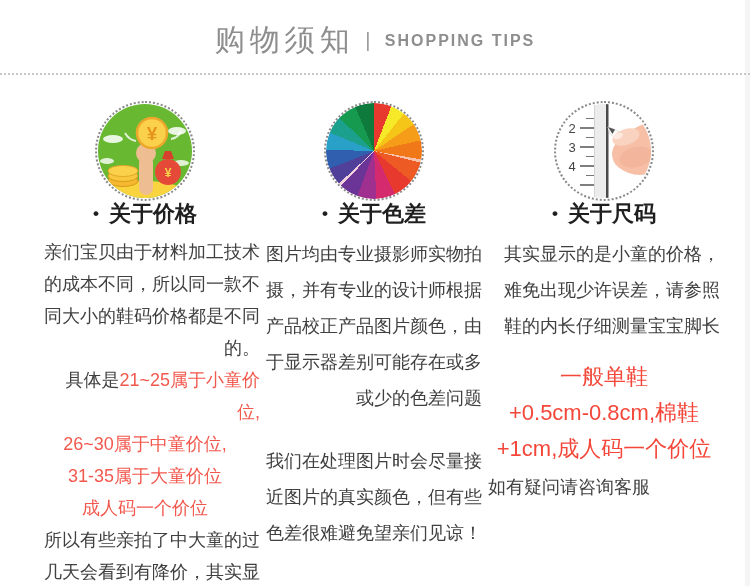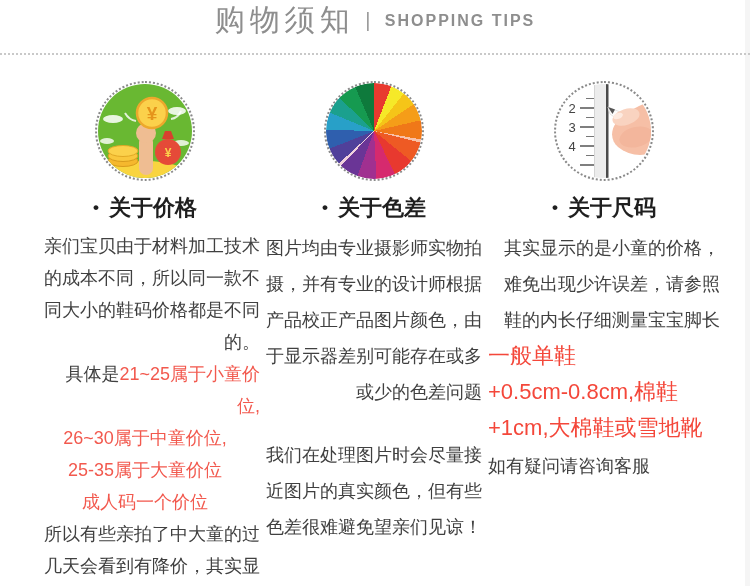--- a/index.html
+++ b/index.html
@@ -2,48 +2,48 @@
 <html style="--header-gray: #8e8e8e; --title-black: #1f1f1f; --text-dark: #404040; --price-red: #f2594e; --size-red: #f4473a; --icon-green: #69b832; --divider-gray: #c9c9c9;"><head>
 <meta charset="utf-8">
 <style>
   html,body{margin:0;padding:0;background:#fff;}
   .page{
     position:relative;width:750px;height:586px;background:#fff;overflow:hidden;
     font-family:"Liberation Sans","DejaVu Sans",sans-serif;
     box-shadow:inset -5px 0 0 #f5f5f5;
   }
   
-  .hdr{text-align:center;white-space:nowrap;color:var(--header-gray);}
+  .hdr{padding-top:20px;text-align:center;white-space:nowrap;color:var(--header-gray);}
   .hdr-cn{font-size:30px;letter-spacing:5px;font-weight:400;vertical-align:middle;}
   .hdr-sep{font-size:20px;margin:0 10px 0 6px;vertical-align:middle;color:#9a9a9a;}
   .hdr-en{font-size:16px;font-weight:700;letter-spacing:2px;vertical-align:middle;}
   .dotted-rule{border:none;border-top:2px dotted var(--divider-gray);margin:12px 0 0 0;}
   
   .cols{display:flex;justify-content:space-between;padding:0 30px;margin-top:26px;}
   .col{display:flex;flex-direction:column;}
   .col-price{width:230px;}
   .col-color{width:216px;}
   .col-size{width:232px;}
   .icon-ring{
     width:96px;height:96px;border:2px dotted #8a8a8a;border-radius:50%;
     margin:0 auto;overflow:hidden;box-sizing:content-box;flex:0 0 auto;
   }
   .icon-ring svg{display:block;width:96px;height:96px;}
   .wheel{width:96px;height:96px;border-radius:50%;}
-  .col-title{margin-top:14px;text-align:center;font-size:22px;line-height:26px;
+  .col-title{text-align:center;font-size:22px;line-height:26px;
     font-weight:700;color:var(--title-black);}
   .bullet{display:inline-block;margin-right:10px;font-size:17px;vertical-align:2px;}
   .body{color:var(--text-dark);font-size:18px;margin-top:9px;}
   .col-price .body{line-height:32px;}
   .col-color .body,.col-size .body{line-height:36px;}
   .line-left{text-align:right;}
   .line-center{text-align:center;}
   .p2-indent{padding-left:14px;}
   .red1{color:var(--price-red);}
-  .size-red{color:var(--size-red);font-size:22px;line-height:36px;text-align:left;margin-top:0;}
+  .size-red{color:var(--size-red);font-size:22px;line-height:36px;text-align:center;margin-top:15px;}
   .col-color .gap-para{margin-top:27px;text-align:center;}
   .col-size .closing{margin-top:2px;text-align:left;}
 </style>
 </head>
 <body>
 
 <div class="page">
 
   <div class="hdr">
     <span class="hdr-cn">购物须知</span>
@@ -86,21 +86,21 @@
       </div>
       <div class="col-title">
         <span class="bullet">•</span><span>关于价格</span>
       </div>
       <div class="body">
         <div class="line-left">亲们宝贝由于材料加工技术的成本不同，所以同一款不同大小的鞋码价格都是不同的。</div>
         <div class="line-left p2-indent">
           <span>具体是</span><span class="red1">21~25属于小童价位,</span>
         </div>
         <div class="line-center red1">26~30属于中童价位,</div>
-        <div class="line-center red1">25-35属于大童价位</div>
+        <div class="line-center red1">31-35属于大童价位</div>
         <div class="line-center red1">成人码一个价位</div>
         <div class="line-left">所以有些亲拍了中大童的过几天会看到有降价，其实显示的是小童的价格。</div>
       </div>
     </div>
 
     <div class="col col-color">
       <div class="icon-ring">
         <div class="wheel" style="background: conic-gradient(rgb(232, 57, 47) 0deg, rgb(232, 57, 47) 21.1765deg, rgb(246, 233, 40) 21.1765deg, rgb(246, 233, 40) 38.5027deg, rgb(245, 197, 24) 38.5027deg, rgb(245, 197, 24) 55.8289deg, rgb(245, 157, 24) 55.8289deg, rgb(245, 157, 24) 77.0053deg, rgb(240, 120, 24) 77.0053deg, rgb(240, 120, 24) 100.107deg, rgb(248, 192, 168) 100.107deg, rgb(248, 192, 168) 103.957deg, rgb(238, 90, 36) 103.957deg, rgb(238, 90, 36) 128.984deg, rgb(232, 57, 47) 128.984deg, rgb(232, 57, 47) 154.011deg, rgb(214, 42, 110) 154.011deg, rgb(214, 42, 110) 177.112deg, rgb(160, 48, 144) 177.112deg, rgb(160, 48, 144) 200.214deg, rgb(106, 53, 150) 200.214deg, rgb(106, 53, 150) 223.316deg, rgb(240, 208, 220) 223.316deg, rgb(240, 208, 220) 227.166deg, rgb(80, 64, 154) 227.166deg, rgb(80, 64, 154) 248.342deg, rgb(47, 95, 174) 248.342deg, rgb(47, 95, 174) 271.444deg, rgb(40, 160, 200) 271.444deg, rgb(40, 160, 200) 292.62deg, rgb(27, 160, 142) 292.62deg, rgb(27, 160, 142) 313.797deg, rgb(22, 154, 80) 313.797deg, rgb(22, 154, 80) 336.898deg, rgb(14, 122, 60) 336.898deg, rgb(14, 122, 60) 360deg);"></div>
       </div>
       <div class="col-title">
@@ -146,20 +146,20 @@
         </svg>
       </div>
       <div class="col-title">
         <span class="bullet">•</span><span>关于尺码</span>
       </div>
       <div class="body">
         <div class="line-left">其实显示的是小童的价格，难免出现少许误差，请参照鞋的内长仔细测量宝宝脚长</div>
         <div class="size-red">
           <div>一般单鞋</div>
           <div>+0.5cm-0.8cm,棉鞋</div>
-          <div>+1cm,大棉鞋或雪地靴</div>
+          <div>+1cm,成人码一个价位</div>
         </div>
         <div class="closing">如有疑问请咨询客服</div>
       </div>
     </div>
 
   </div>
 </div>
 
 </body></html>

